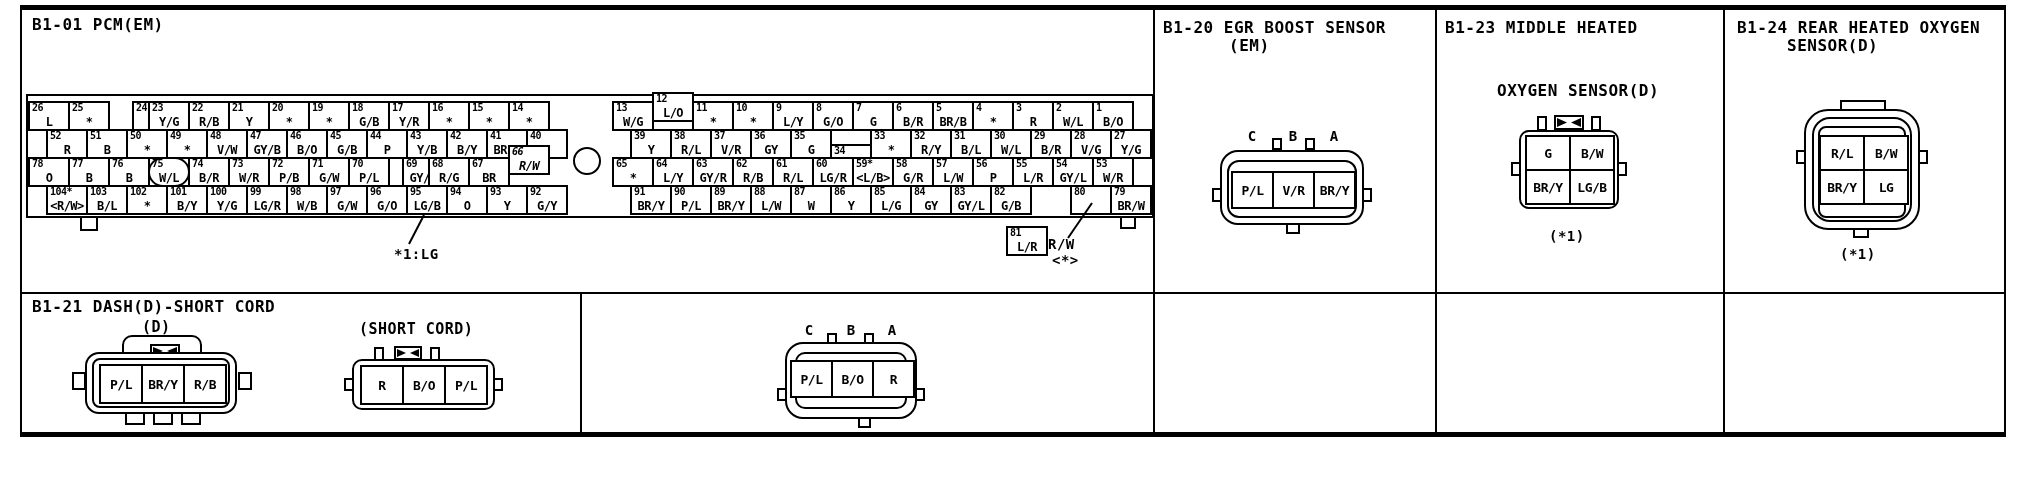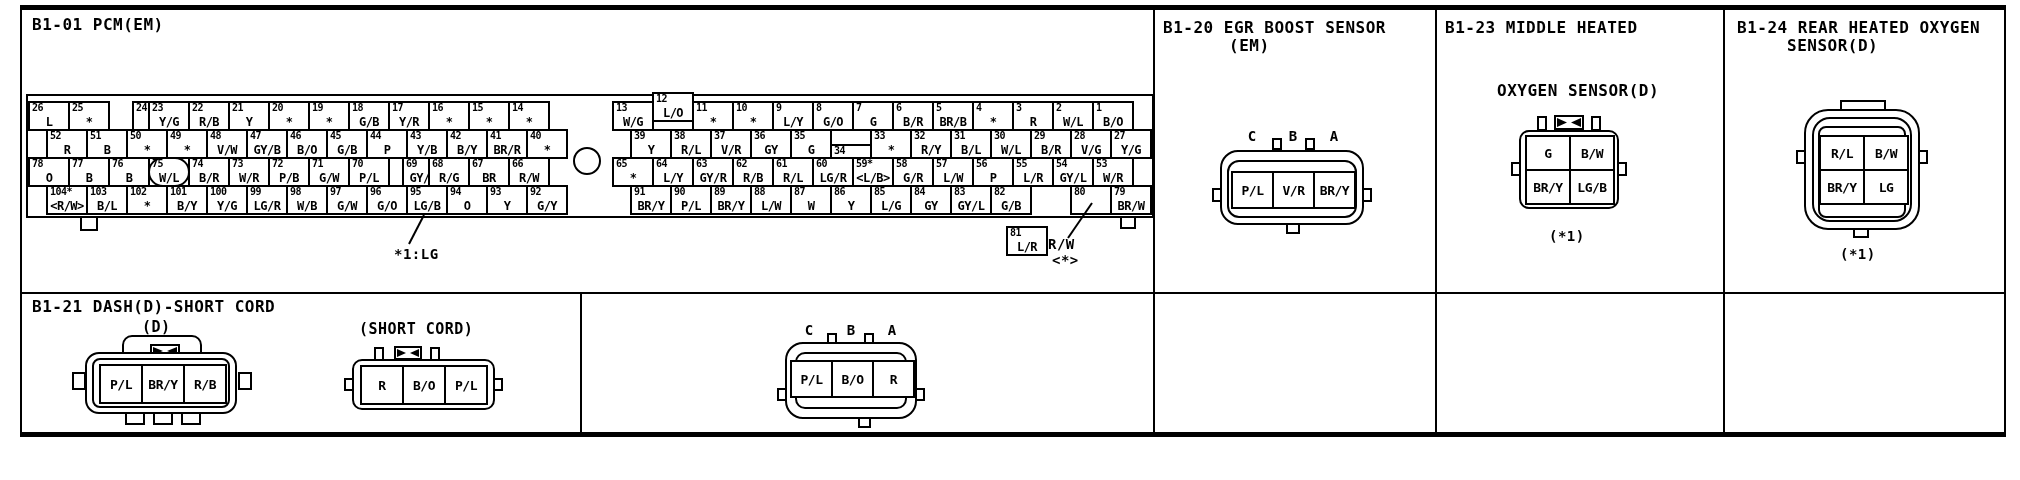--- a/index.html
+++ b/index.html
@@ -187,21 +187,21 @@
           <span class="pw">GY/L</span>
         </div>
         <div class="pin" style="left: 406px; top: 147px;">
           <span class="pn">68</span>
           <span class="pw">R/G</span>
         </div>
         <div class="pin" style="left: 446px; top: 147px;">
           <span class="pn">67</span>
           <span class="pw">BR</span>
         </div>
-        <div class="pin" style="left: 486px; top: 147px;">
+        <div class="pin" style="left: 486px; top: 135px; font-style: italic;">
           <span class="pn">66</span>
           <span class="pw">R/W</span>
         </div>
         <div class="pin" style="left: 24px; top: 175px;">
           <span class="pn">104*</span>
           <span class="pw">&lt;R/W&gt;</span>
         </div>
         <div class="pin" style="left: 64px; top: 175px;">
           <span class="pn">103</span>
           <span class="pw">B/L</span>

